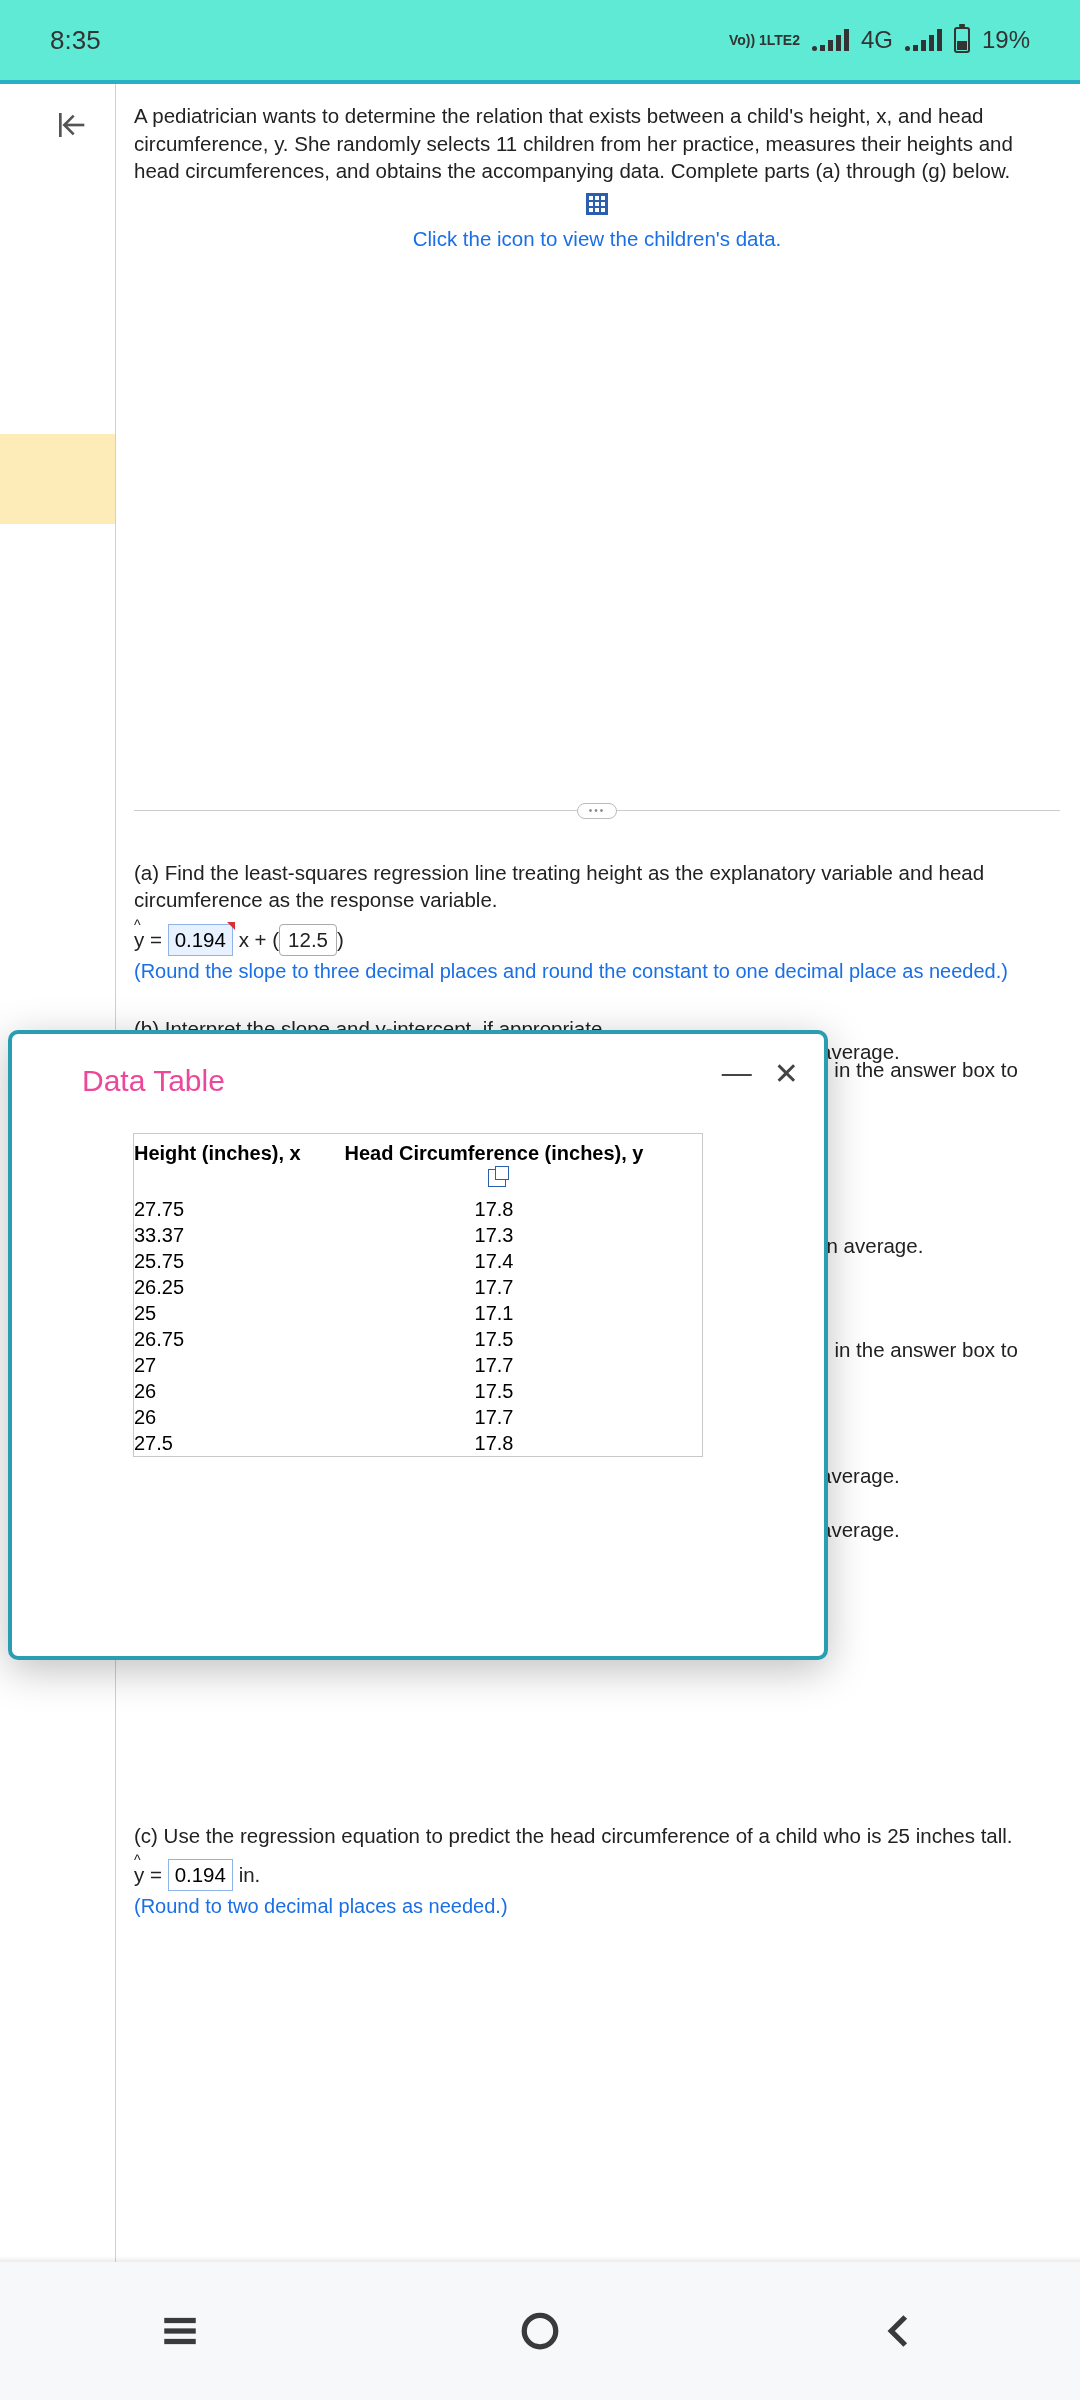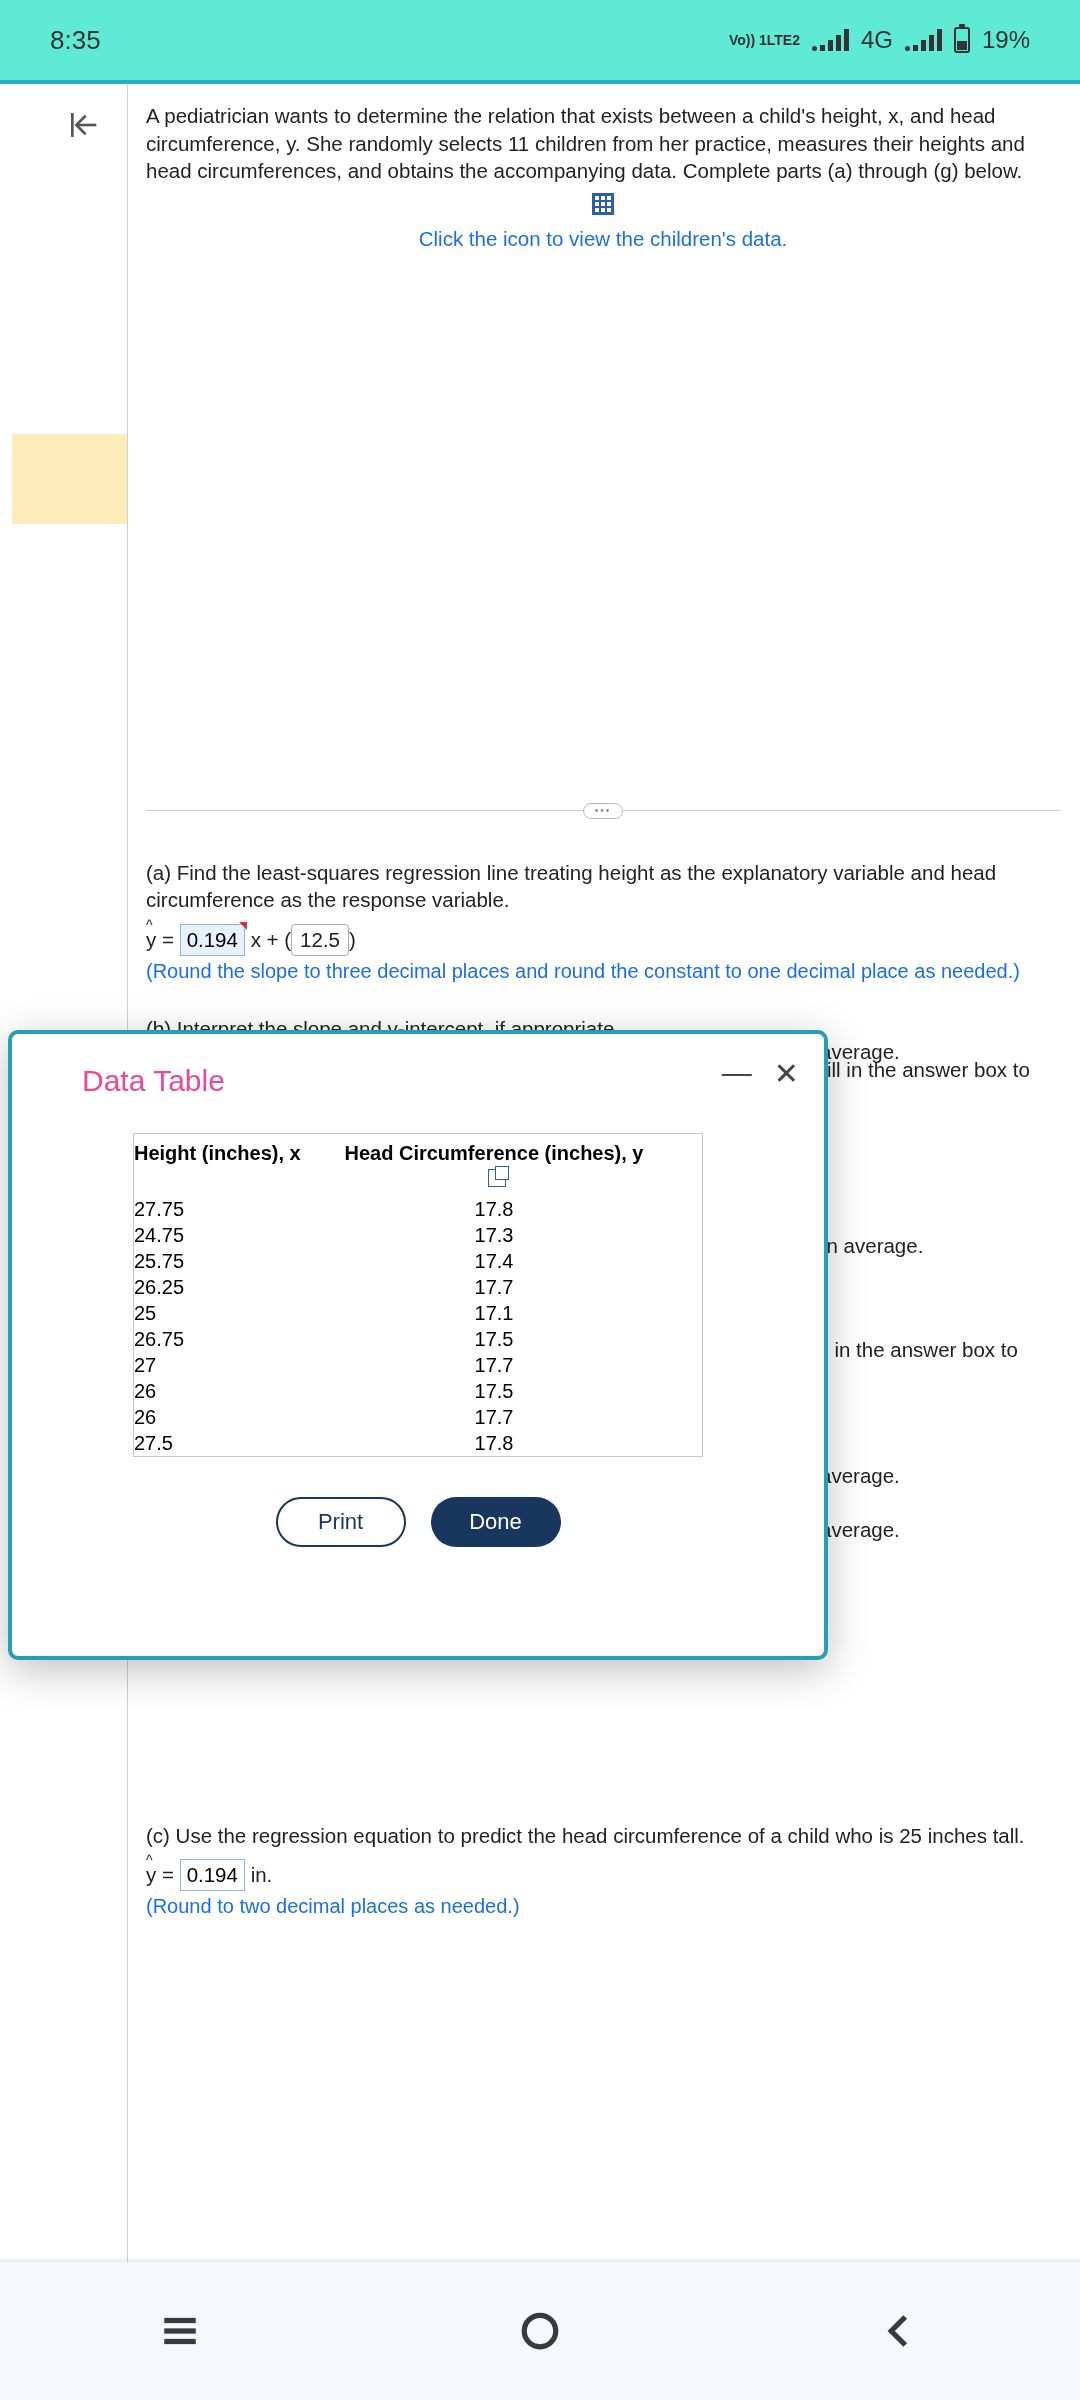--- a/index.html
+++ b/index.html
@@ -29,21 +29,20 @@
   .sig-dot { width:5px; height:5px; background:#333; border-radius:50%; align-self:flex-end;}
   .batt-icon { width: 16px; height: 26px; border: 2px solid #333; border-radius: 3px; position: relative; }
   .batt-icon::before { content:''; position:absolute; top:-5px; left:3px; width:6px; height:3px; background:#333; border-radius:1px;}
   .batt-icon::after { content:''; position:absolute; bottom:1px; left:1px; right:1px; height:40%; background:#333;}
   .accent-bar { height: 4px; background: #2ab0c5; }
   .content-wrap {
     background: #fff;
     min-height: 2200px;
     position: relative;
     display: flex;
-    padding-left: 12px;
   }
   .left-gutter { width: 115px; flex-shrink: 0; position: relative; }
   .back-icon-box { position: absolute; top: 25px; left: 55px; color: #555; }
   .back-icon-svg { width: 32px; height: 32px; }
   .yellow-block { position: absolute; top: 350px; left: 0; width: 115px; height: 90px; background: #fdebb8; }
   .main-col { flex: 1; border-left: 1px solid #d0d0d0; padding: 18px 20px 0 18px; font-size: 20.5px; color: #222; line-height: 1.35; }
   .main-col .paragraph { margin-bottom: 6px; }
   .data-link { display: flex; align-items: center; gap: 10px; margin-top: 8px; flex-direction: column; }
   .table-mini-icon { width: 22px; height: 22px; border: 2px solid #2a5fb0; display: inline-flex; flex-wrap: wrap; }
   .table-mini-icon span { width: 33.33%; height: 33.33%; border: 0.5px solid #2a5fb0; }
@@ -204,21 +203,21 @@
     <div class="d-head">
       <div class="d-col-x">Height (inches), x</div>
       <div class="d-col-y"><span>Head Circumference (inches), y</span><span class="copy-ic"></span></div>
     </div>
     <div id="table-rows">
         <div class="d-row">
           <div class="d-col-x">27.75</div>
           <div class="d-col-y">17.8</div>
         </div>
         <div class="d-row">
-          <div class="d-col-x">24.75</div>
+          <div class="d-col-x">33.37</div>
           <div class="d-col-y">17.3</div>
         </div>
         <div class="d-row">
           <div class="d-col-x">25.75</div>
           <div class="d-col-y">17.4</div>
         </div>
         <div class="d-row">
           <div class="d-col-x">26.25</div>
           <div class="d-col-y">17.7</div>
         </div>
@@ -240,24 +239,20 @@
         </div>
         <div class="d-row">
           <div class="d-col-x">26</div>
           <div class="d-col-y">17.7</div>
         </div>
         <div class="d-row">
           <div class="d-col-x">27.5</div>
           <div class="d-col-y">17.8</div>
         </div>
       </div>
-  </div>
-  <div class="modal-btns">
-    <div class="btn btn-print">Print</div>
-    <div class="btn btn-done">Done</div>
   </div>
 </div>
 
 <div class="bottom-shadow"></div>
 <div class="nav-bar">
   <div class="nav-btn">
     <svg class="nav-svg" viewBox="0 0 24 24">
         <line x1="3" y1="6" x2="21" y2="6"></line>
         <line x1="3" y1="12" x2="21" y2="12"></line>
         <line x1="3" y1="18" x2="21" y2="18"></line>

